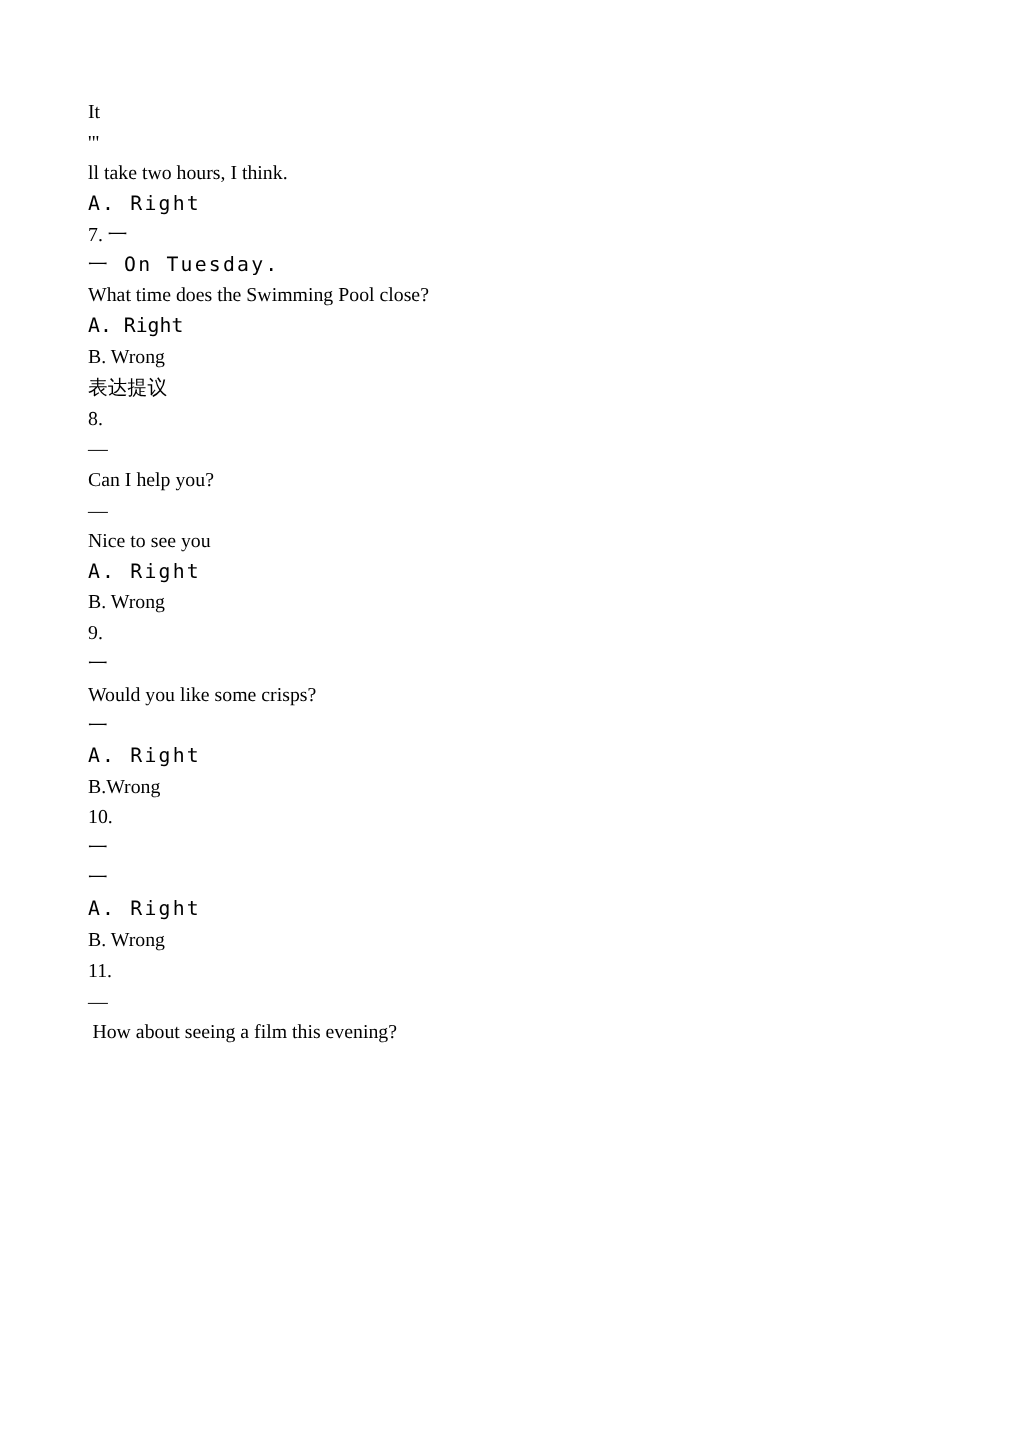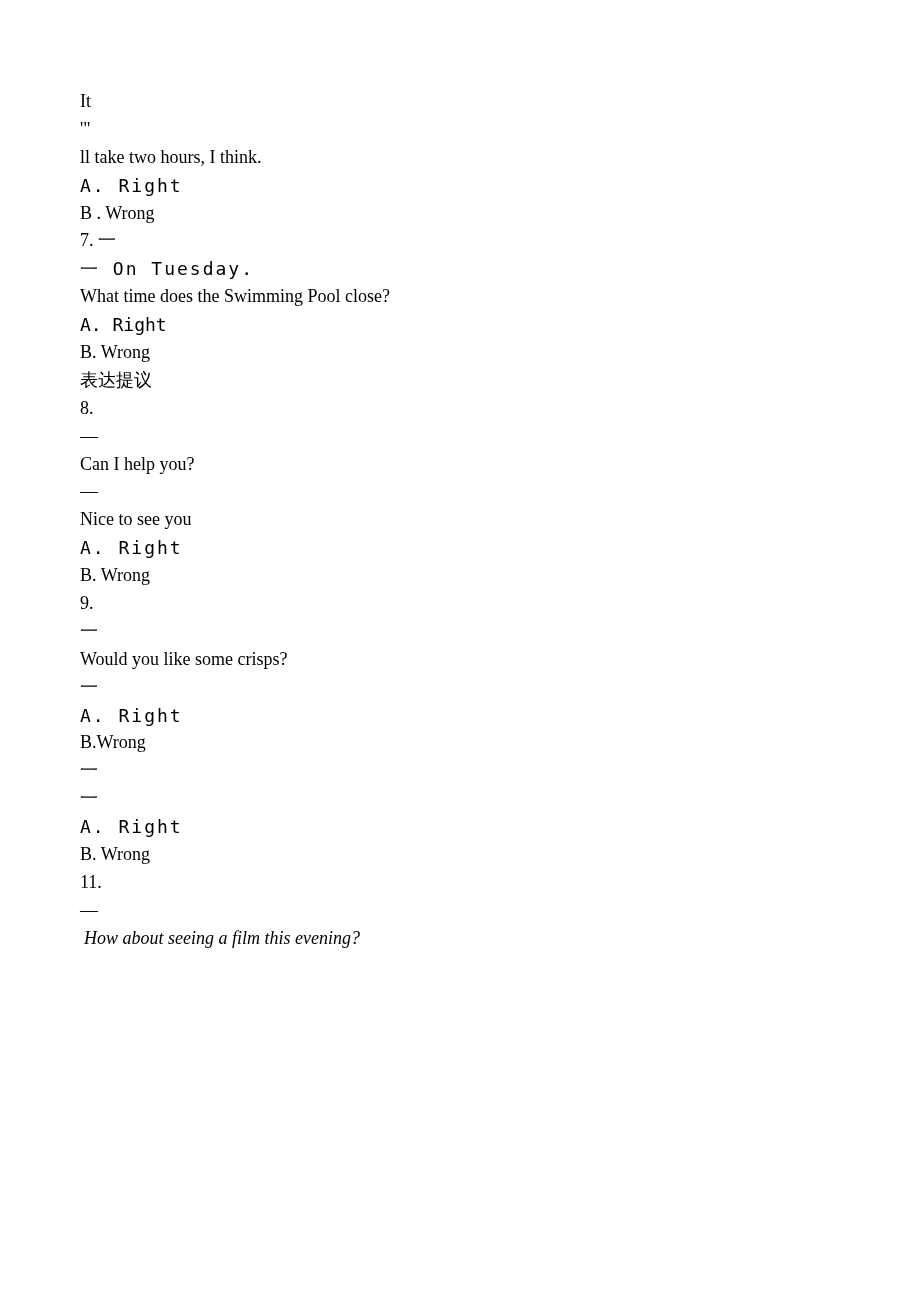--- a/index.html
+++ b/index.html
@@ -22,51 +22,50 @@
   }
   .mono {
     font-family: "SimSun", "MS Mincho", monospace;
     letter-spacing: 2px;
   }
   .mono-tight {
     font-family: "SimSun", "MS Mincho", monospace;
   }
   .indent-small {
     padding-left: 4px;
-    font-style: italic;
   }
 </style>
 </head>
 <body>
 
 <div class="page">
   <span class="line">It</span>
   <span class="line">'"</span>
   <span class="line">ll take two hours, I think.</span>
   <span class="line mono">A.  Right</span>
-  <span class="line">B . Wrong</span>
   <span class="line">7.  一</span>
   <span class="line mono">一 On  Tuesday.</span>
   <span class="line">What time does the Swimming Pool close?</span>
   <span class="line mono-tight">A. Right</span>
   <span class="line">B. Wrong</span>
   <span class="line">表达提议</span>
   <span class="line">8.</span>
   <span class="line">—</span>
   <span class="line">Can I help you?</span>
   <span class="line">—</span>
   <span class="line">Nice to see you</span>
   <span class="line mono">A.  Right</span>
   <span class="line">B. Wrong</span>
   <span class="line">9.</span>
   <span class="line">一</span>
   <span class="line">Would you like some crisps?</span>
   <span class="line">一</span>
   <span class="line mono">A.  Right</span>
   <span class="line">B.Wrong</span>
+  <span class="line">10.</span>
   <span class="line">一</span>
   <span class="line">一</span>
   <span class="line mono">A.  Right</span>
   <span class="line">B. Wrong</span>
   <span class="line">11.</span>
   <span class="line">—</span>
   <span class="line indent-small"> How about seeing a film this evening?</span>
 </div>
 
 </body></html>

